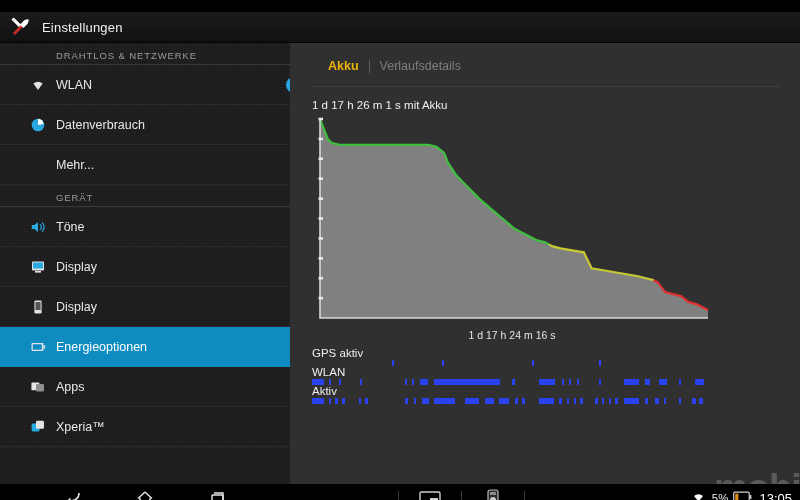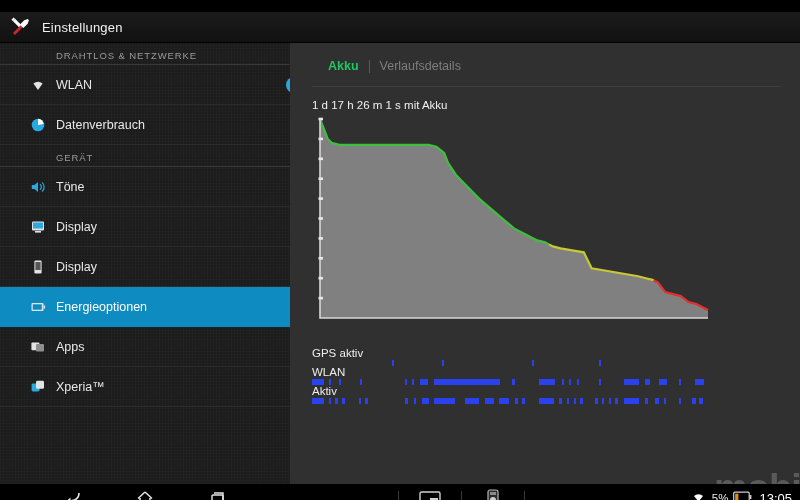--- a/index.html
+++ b/index.html
@@ -79,21 +79,21 @@
   
   #content {
     position: absolute; left: 290px; top: 31px; width: 510px; height: 441px;
     background: #303030;
   }
   #tabs {
     position: absolute; left: 28px; top: 16px;
     display: flex; align-items: center; gap: 0;
   }
   .tab { font-size: 12.5px; padding: 0 10px; }
-  .tab.active { color: #22c55e; font-weight: bold; }
+  .tab.active { color: #eab308; font-weight: bold; }
   .tab.inactive { color: #7e7e7e; }
   .tab-sep { width: 1px; height: 13px; background: #5a5a5a; }
   #tabs-underline {
     position: absolute; left: 22px; top: 43px; width: 468px; height: 1px;
     background: #3f3f3f;
   }
   #chart-title {
     position: absolute; left: 22px; top: 56px;
     color: #efefef; font-size: 11.5px;
   }
@@ -182,20 +182,23 @@
           </span>
         </div>
         <div class="sb-item">
           <span class="ic">
             <svg width="16" height="16" viewBox="0 0 16 16">
               <circle cx="8" cy="8" r="6.3" fill="#2aa9e0"></circle>
               <path d="M8 8 L8 1.7 A6.3 6.3 0 0 1 13.6 7 Z" fill="#ffffff"></path>
             </svg>
           </span>
           <span class="lbl">Datenverbrauch</span>
+        </div>
+        <div class="sb-item noicon">
+          <span class="lbl">Mehr...</span>
         </div>
         <div class="sb-header">GERÄT</div>
         <div class="sb-item">
           <span class="ic">
             <svg width="16" height="16" viewBox="0 0 16 16">
               <path d="M1.8 6 h2.6 L8 3 v10 L4.4 10 H1.8 Z" fill="#2aa9e0"></path>
               <path d="M10 5.2 a3.6 3.6 0 0 1 0 5.6 M12 3.4 a6 6 0 0 1 0 9.2" stroke="#2aa9e0" stroke-width="1.2" fill="none"></path>
             </svg>
           </span>
           <span class="lbl">Töne</span>
@@ -274,20 +277,21 @@
           <rect x="6.5" y="140" width="4.5" height="2.6" fill="#e8e8e8"></rect>
           <rect x="6.5" y="120.1" width="4.5" height="2.6" fill="#e8e8e8"></rect>
           <rect x="6.5" y="100.2" width="4.5" height="2.6" fill="#e8e8e8"></rect>
           <rect x="6.5" y="80.30000000000001" width="4.5" height="2.6" fill="#e8e8e8"></rect>
           <rect x="6.5" y="60.40000000000002" width="4.5" height="2.6" fill="#e8e8e8"></rect>
           <rect x="6.5" y="40.499999999999986" width="4.5" height="2.6" fill="#e8e8e8"></rect>
           <rect x="6.5" y="20.600000000000005" width="4.5" height="2.6" fill="#e8e8e8"></rect>
           <rect x="6.5" y="0.7" width="4.5" height="2.6" fill="#e8e8e8"></rect>
         </svg>
     </div>
+    <div id="chart-xlabel">1 d 17 h 24 m 16 s</div>
 
     <div id="status-rows">
         <div class="srow">
           <div class="slabel">GPS aktiv</div>
           <div class="strip">
             <i style="left: 80px; width: 2px;"></i>
             <i style="left: 130px; width: 2px;"></i>
             <i style="left: 220px; width: 2px;"></i>
             <i style="left: 286.667px; width: 2px;"></i>
           </div>

